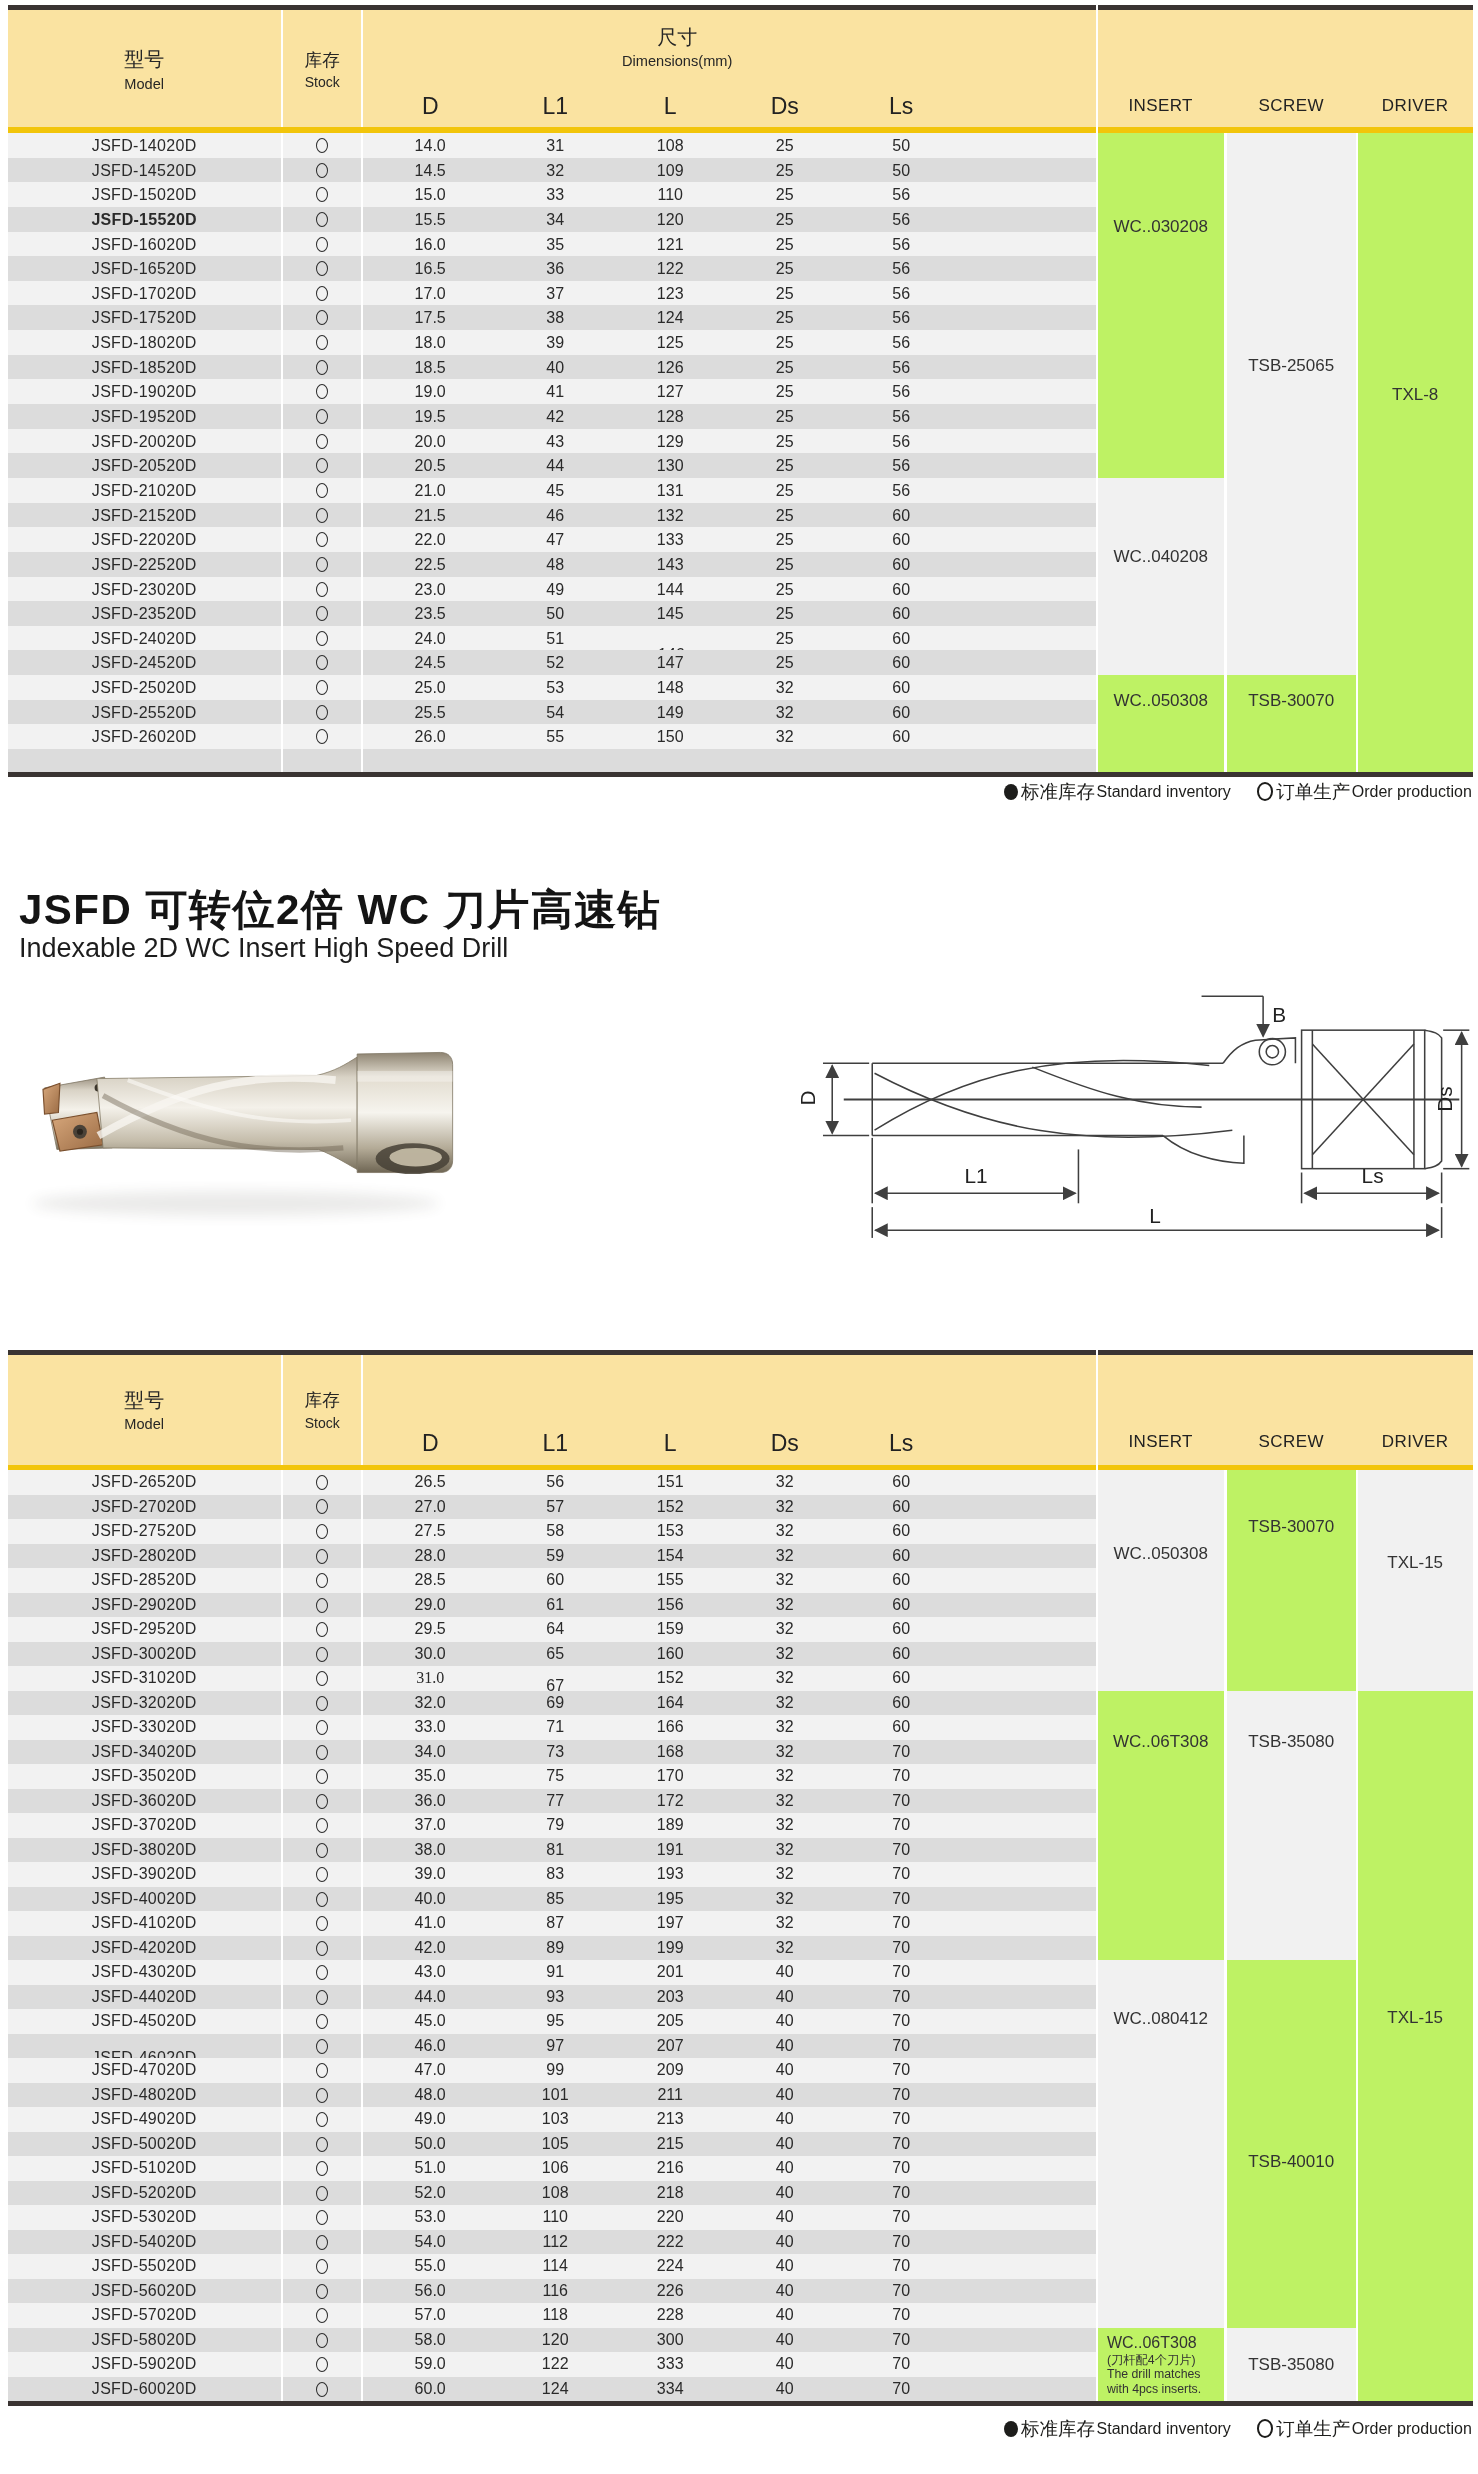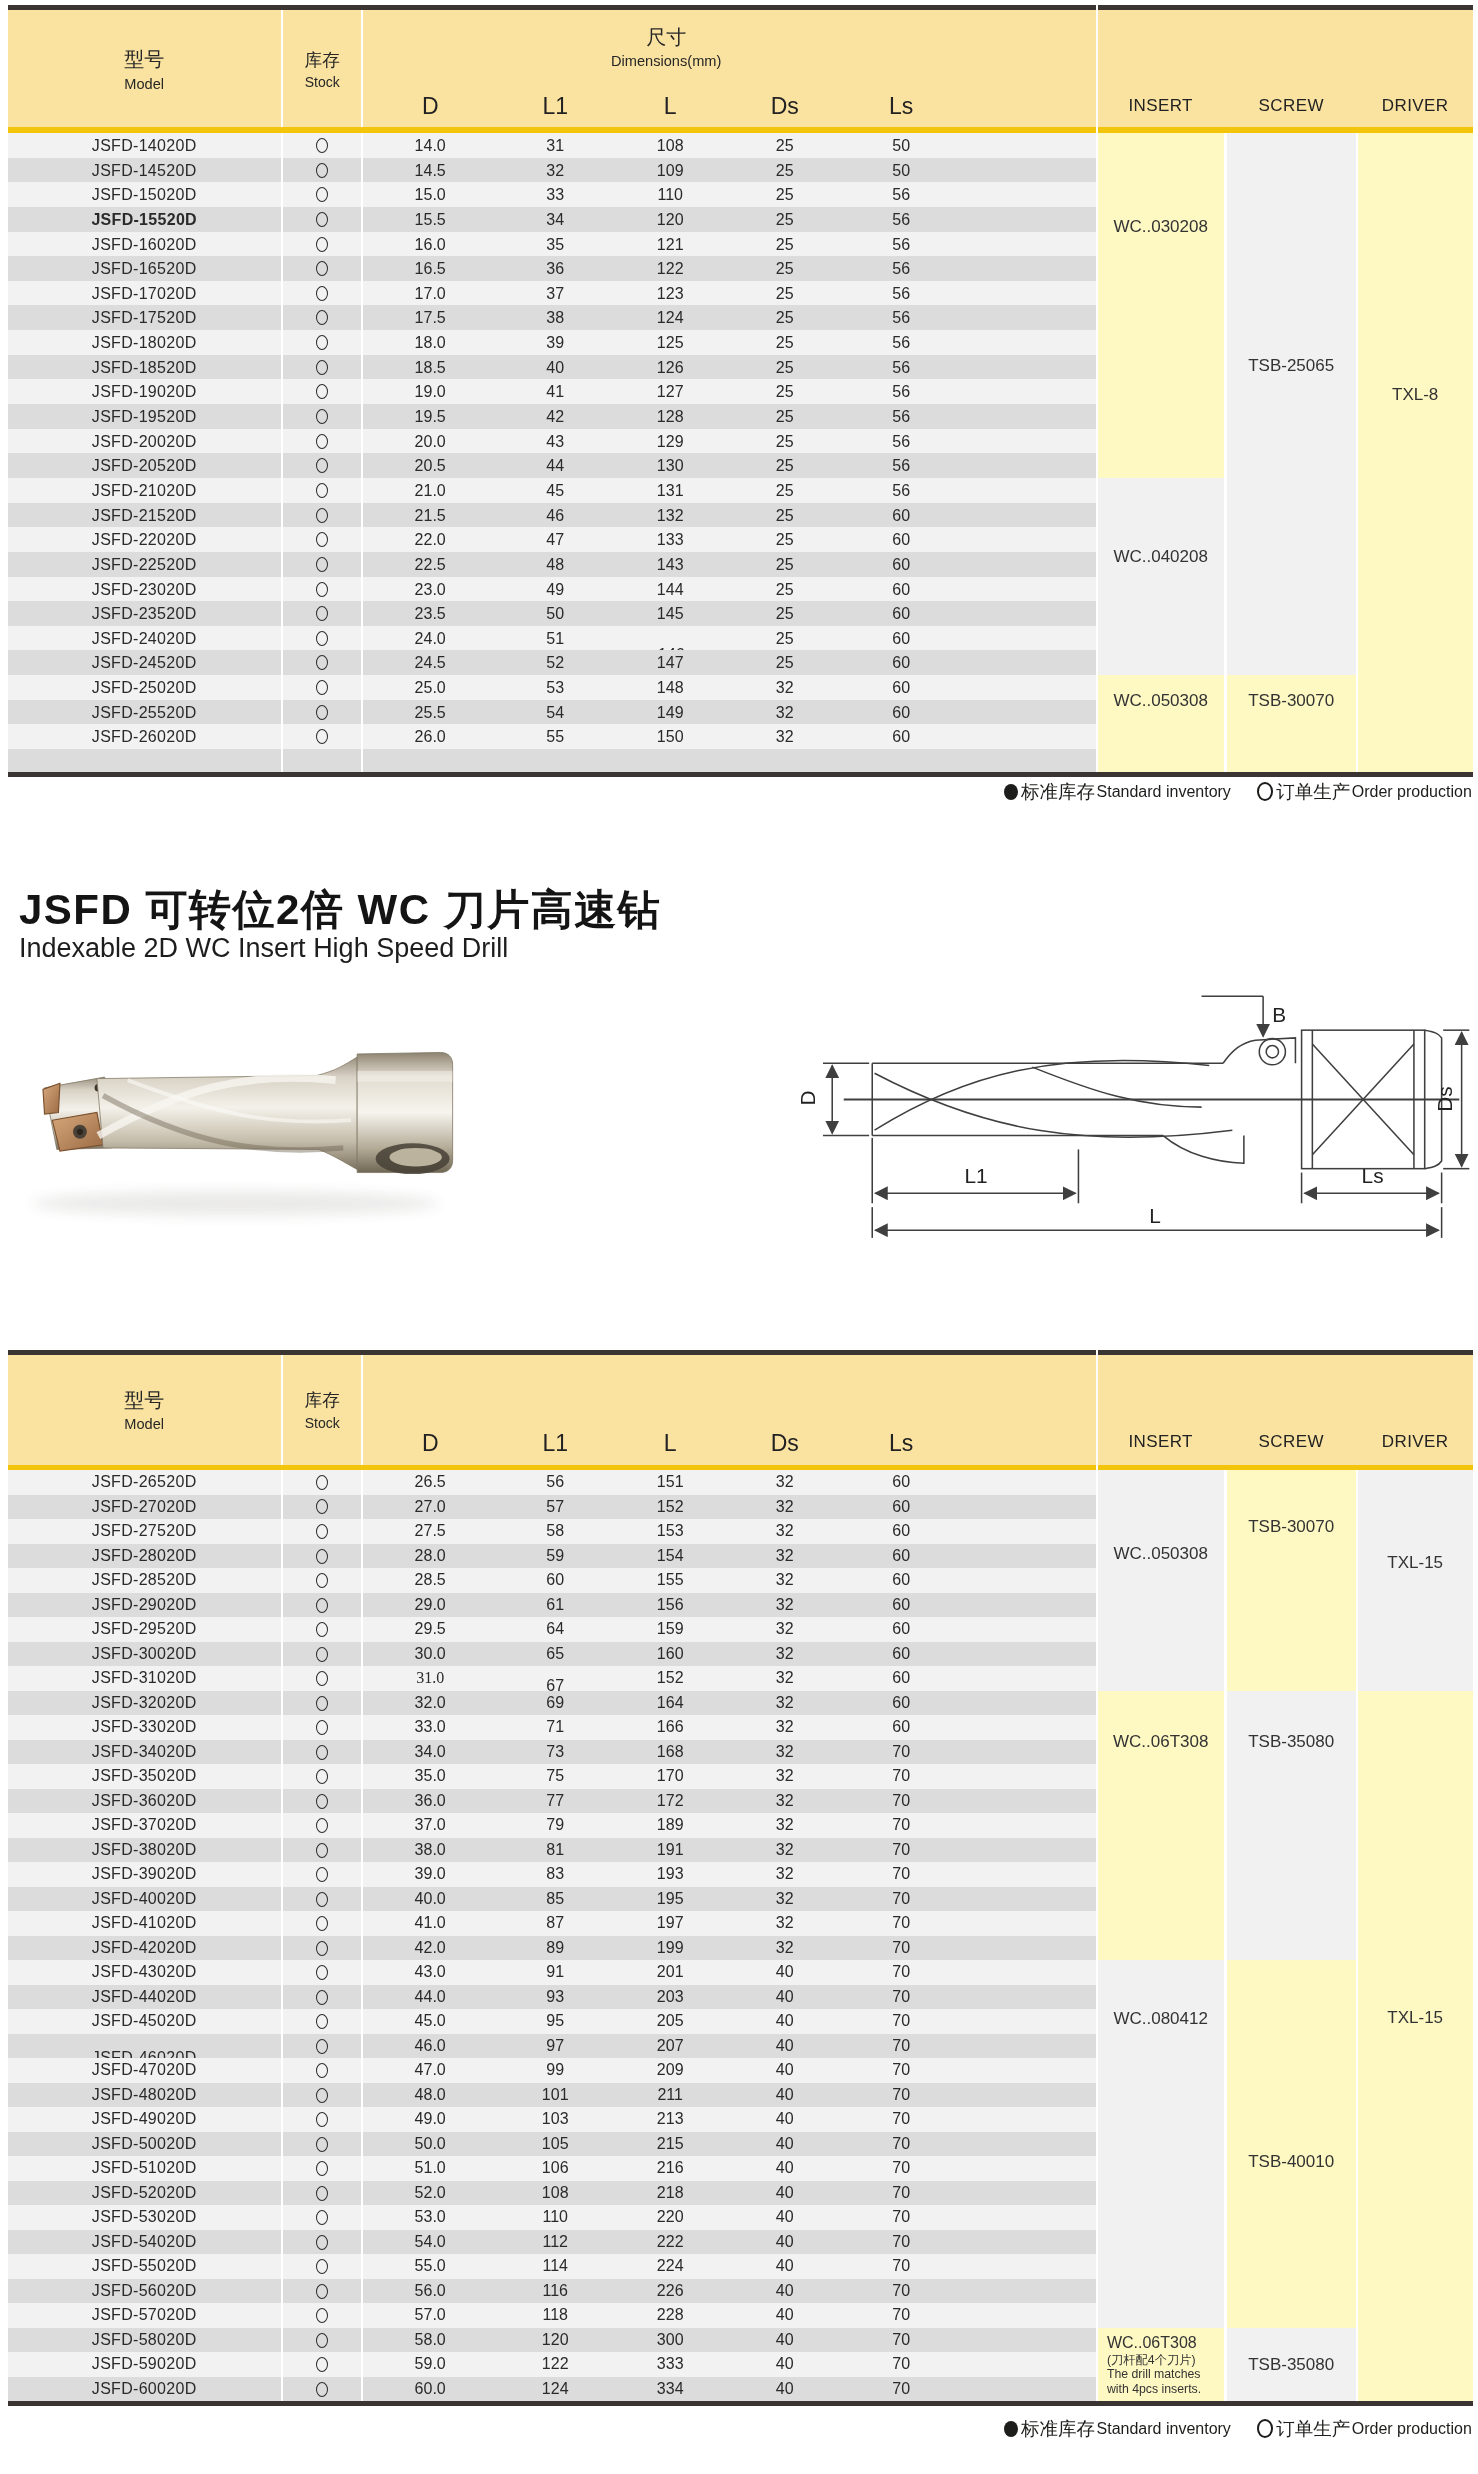--- a/index.html
+++ b/index.html
@@ -6,21 +6,21 @@
   .page{position:relative;width:1478px;height:2475px;background:#ffffff;overflow:hidden;
         font-family:"Liberation Sans","DejaVu Sans",sans-serif;color:#262626;}
   
   .dark{background:#3A3432;}
   .hband{background:#FAE3A1;}
   .yellow{background:#F2C50B;}
   .vsep,.wgap{background:#ffffff;}
   .r-odd{background:#F2F2F2;}
   .r-even{background:#DCDCDC;}
   .b-light{background:#F1F1F1;}
-  .b-dark{background:#fef9c3;}
+  .b-dark{background:#bef264;}
   .cell{display:flex;align-items:center;justify-content:center;font-size:16px;color:#2a2a2a;}
   .cell.model{letter-spacing:0.3px;}
   .circle{width:10px;height:13px;border:1.5px solid #2c2c2c;border-radius:50%;background:transparent;}
   .hcol{display:flex;flex-direction:column;justify-content:center;align-items:center;}
   .hcn{font-size:20px;color:#262626;}
   .hen{font-size:14.6px;color:#262626;margin-top:2.3px;}
   .dimletter{display:flex;align-items:flex-end;justify-content:center;font-size:23px;color:#222;}
   .rhead{display:flex;align-items:center;justify-content:center;font-size:17px;color:#222;letter-spacing:0.4px;}
   .blklabel{text-align:center;color:#333;}
   .blkmain{font-size:17px;}
@@ -47,21 +47,21 @@
       <div class="dark" style="position: absolute; left: 0px; top: 0px; width: 1465px; height: 4.6px;"></div>
       <div class="hband" style="position: absolute; left: 0px; top: 4.6px; width: 1465px; height: 118px;">
         <div class="hcol" style="position: absolute; left: 0px; width: 273px; top: 0px; height: 100%;">
           <div class="hcn">型号</div>
           <div class="hen">Model</div>
         </div>
         <div class="hcol" style="position: absolute; left: 276px; width: 77px; top: 0px; height: 100%;">
           <div class="hcn" style="font-size: 17.7px;">库存</div>
           <div class="hen" style="font-size: 14px;">Stock</div>
         </div>
-        <div class="hcol" style="position: absolute; left: 358px; width: 601px; top: 14px; text-align: right;">
+        <div class="hcol" style="position: absolute; left: 369px; width: 601px; top: 14px; text-align: right;">
           <div class="hcn">尺寸</div>
           <div class="hen">Dimensions(mm)</div>
         </div>
         <div class="dimletter" style="position: absolute; left: 355px; width: 135px; bottom: 7.7px; height: 28px;">D</div>
         <div class="dimletter" style="position: absolute; left: 490px; width: 115px; bottom: 7.7px; height: 28px;">L1</div>
         <div class="dimletter" style="position: absolute; left: 605px; width: 115px; bottom: 7.7px; height: 28px;">L</div>
         <div class="dimletter" style="position: absolute; left: 721px; width: 112px; bottom: 7.7px; height: 28px;">Ds</div>
         <div class="dimletter" style="position: absolute; left: 832px; width: 123px; bottom: 7.7px; height: 28px;">Ls</div>
         <div class="rhead" style="position: absolute; left: 1090px; width: 126px; bottom: 10.8px; height: 23px;">INSERT</div>
         <div class="rhead" style="position: absolute; left: 1219px; width: 129px; bottom: 10.8px; height: 23px;">SCREW</div>

